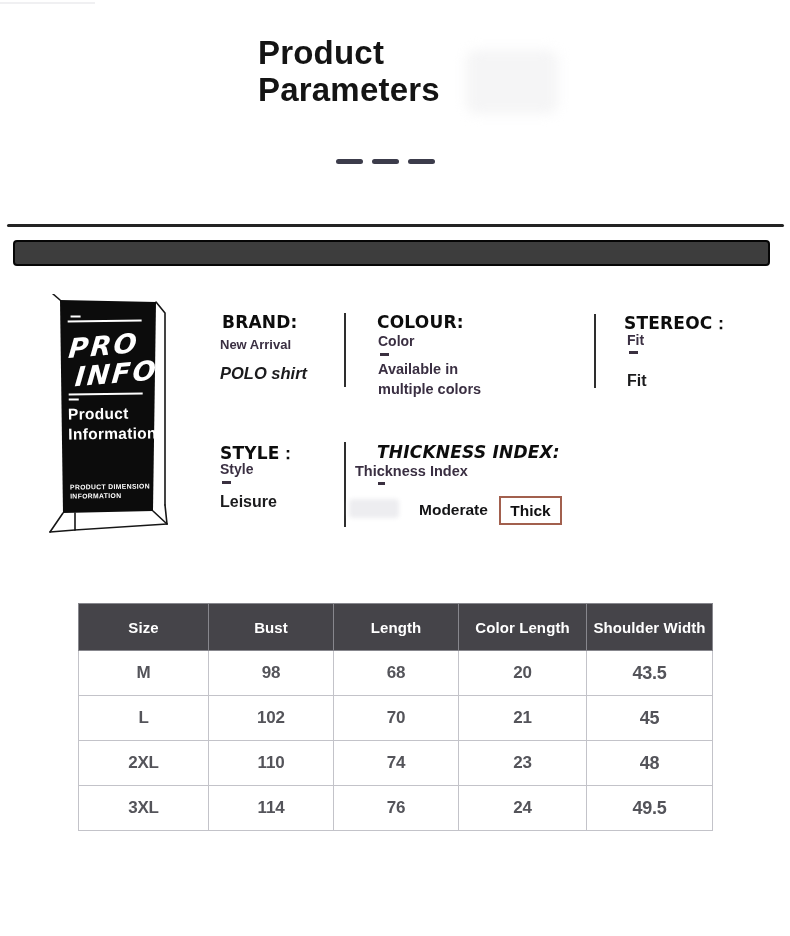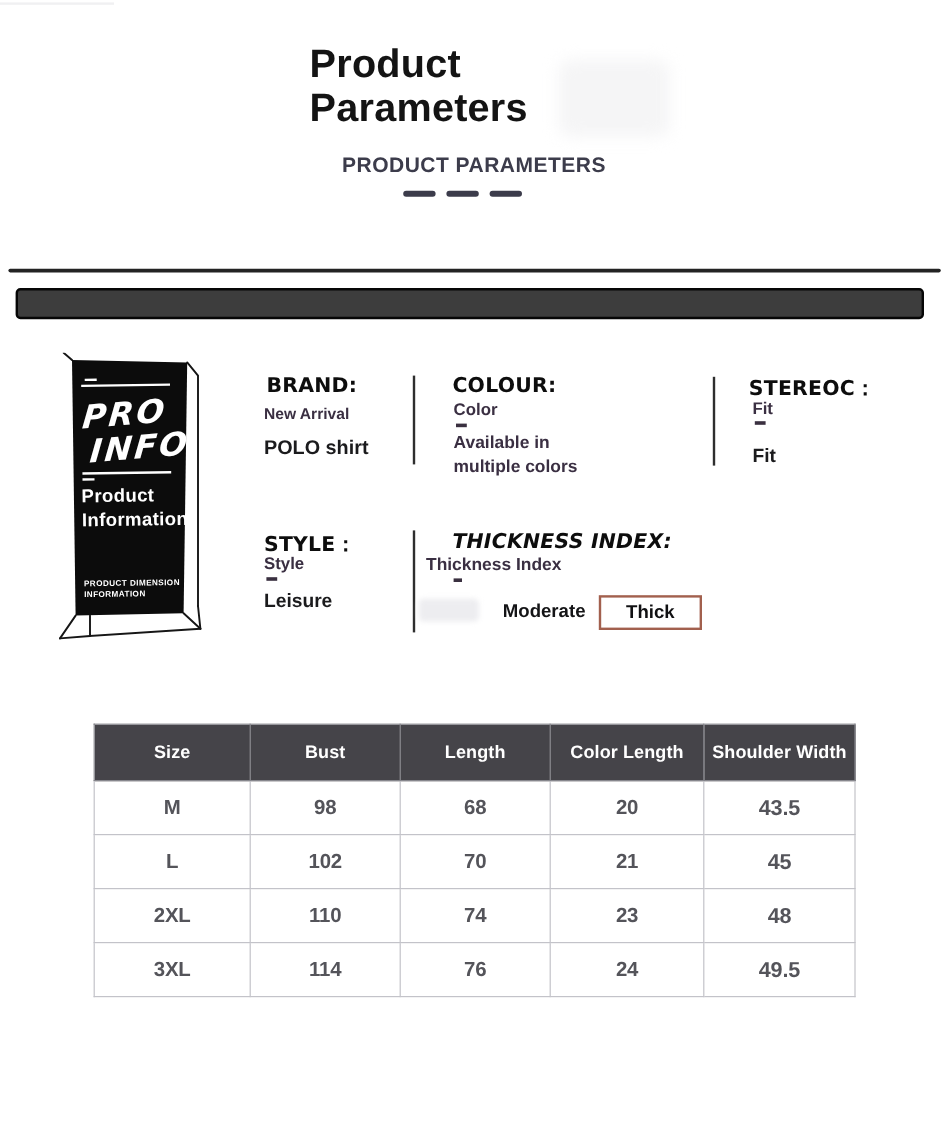--- a/index.html
+++ b/index.html
@@ -62,21 +62,21 @@
   }
   .spec-sub  { font-weight:600; font-size:13px; color:#3a2f42; white-space:nowrap; }
   .spec-val  { font-weight:600; font-size:16px; color:#1b1b1d; white-space:nowrap; }
   .spec-val.wrap { white-space:normal; width:118px; font-size:14.5px; line-height:19.5px; color:#3a2f42; font-weight:700; }
   .spec-dash { width:9px; height:2.5px; background:#3a3040; }
   .vdivider  { width:2px; background:#2e2e2e; }
 
   .faint-blob { left:349px; top:499px; width:50px; height:19px; background:#ededf0; border-radius:4px; filter:blur(2px); }
   .moderate-label { left:419px; top:501px; font-weight:700; font-size:15.5px; color:#141416; }
   .thick-box {
-    left:499px; top:496px; width:86px; height:29px;
+    left:499px; top:496px; width:63px; height:29px;
     border:2px solid #a2604e; background:#ffffff;
     display:flex; align-items:center; justify-content:center;
     font-weight:700; font-size:15.5px; color:#101012;
   }
 
   
   .size-table {
     left:78px; top:603px; width:634px;
     border-collapse:collapse; table-layout:fixed;
     border:1.5px solid #9b9ba1;
@@ -97,21 +97,20 @@
 
 <div class="screen">
 
   <div class="abs artifact-topline"></div>
   <div class="abs title-smudge"></div>
 
   <div class="abs page-title">
     <div>Product</div>
     <div>Parameters</div>
   </div>
-  <div class="abs page-subtitle">PRODUCT PARAMETERS</div>
   <div class="abs dash-row">
     <span class="dash"></span>
     <span class="dash"></span>
     <span class="dash"></span>
   </div>
 
   <div class="abs thin-rule"></div>
   <div class="abs title-bar"></div>
 
   <div class="abs tag">
@@ -136,21 +135,21 @@
       <div class="rule" style="left:21px; top:104px; width:10px;"></div>
       <div class="tagname" style="left:20px; top:110px;">Product</div>
       <div class="tagname" style="left:20px; top:130px;">Information</div>
       <div class="footnote" style="left:21px; top:188px;">PRODUCT DIMENSION</div>
       <div class="footnote" style="left:21px; top:197px;">INFORMATION</div>
     </div>
   </div>
 
   <div class="abs spec-head" style="left:222px; top:312px;">BRAND:</div>
   <div class="abs spec-sub" style="left:220px; top:337px;">New Arrival</div>
-  <div class="abs spec-val" style="left:220px; top:364px; font-size:16.5px;">POLO shirt</div>
+  <div class="abs spec-val" style="left:220px; top:364px; font-size:16.5px;font-style:italic;">POLO shirt</div>
 
   <div class="abs vdivider" style="left:344px; top:313px; height:74px;"></div>
 
   <div class="abs spec-head" style="left:377px; top:312px;">COLOUR:</div>
   <div class="abs spec-sub" style="left:378px; top:333px; font-size:14px;">Color</div>
   <div class="abs spec-dash" style="left:380px; top:353px;"></div>
   <div class="abs spec-val wrap" style="left:378px; top:360px;">Available in multiple colors</div>
 
   <div class="abs vdivider" style="left:594px; top:314px; height:74px;"></div>
 

